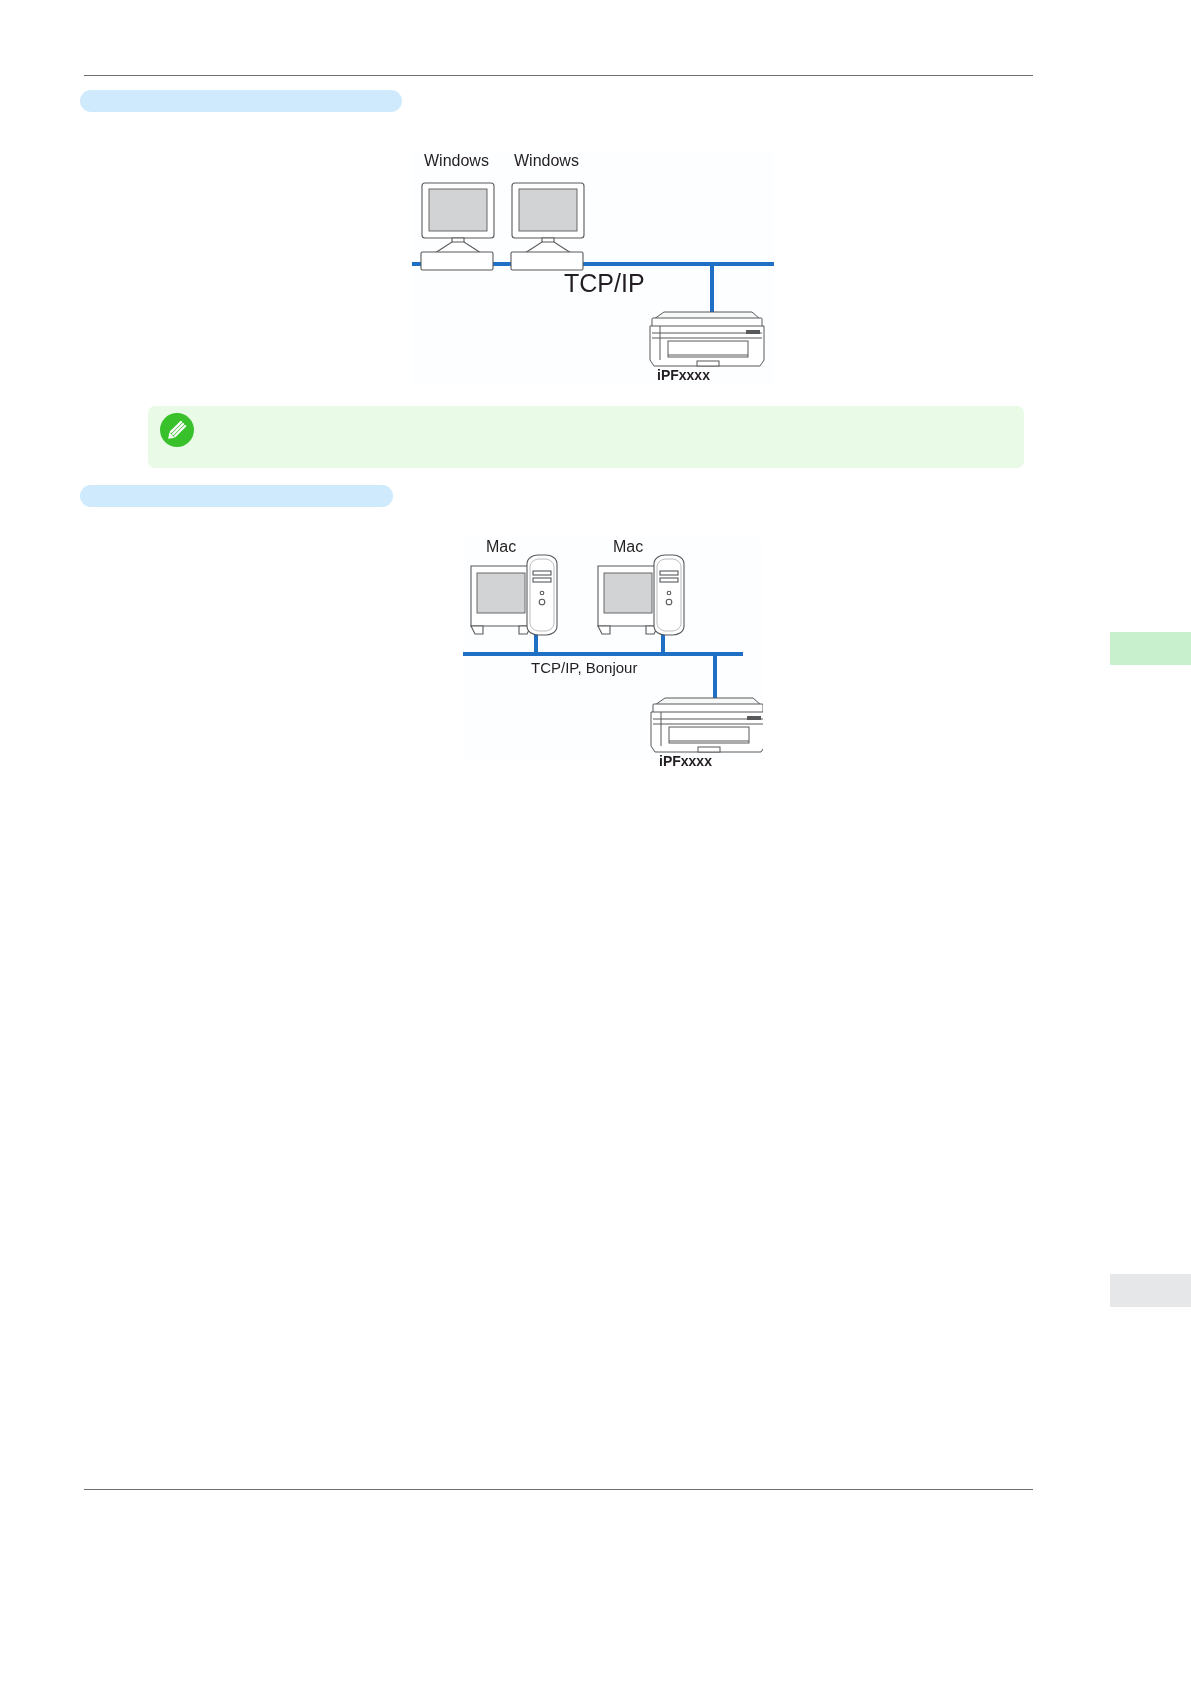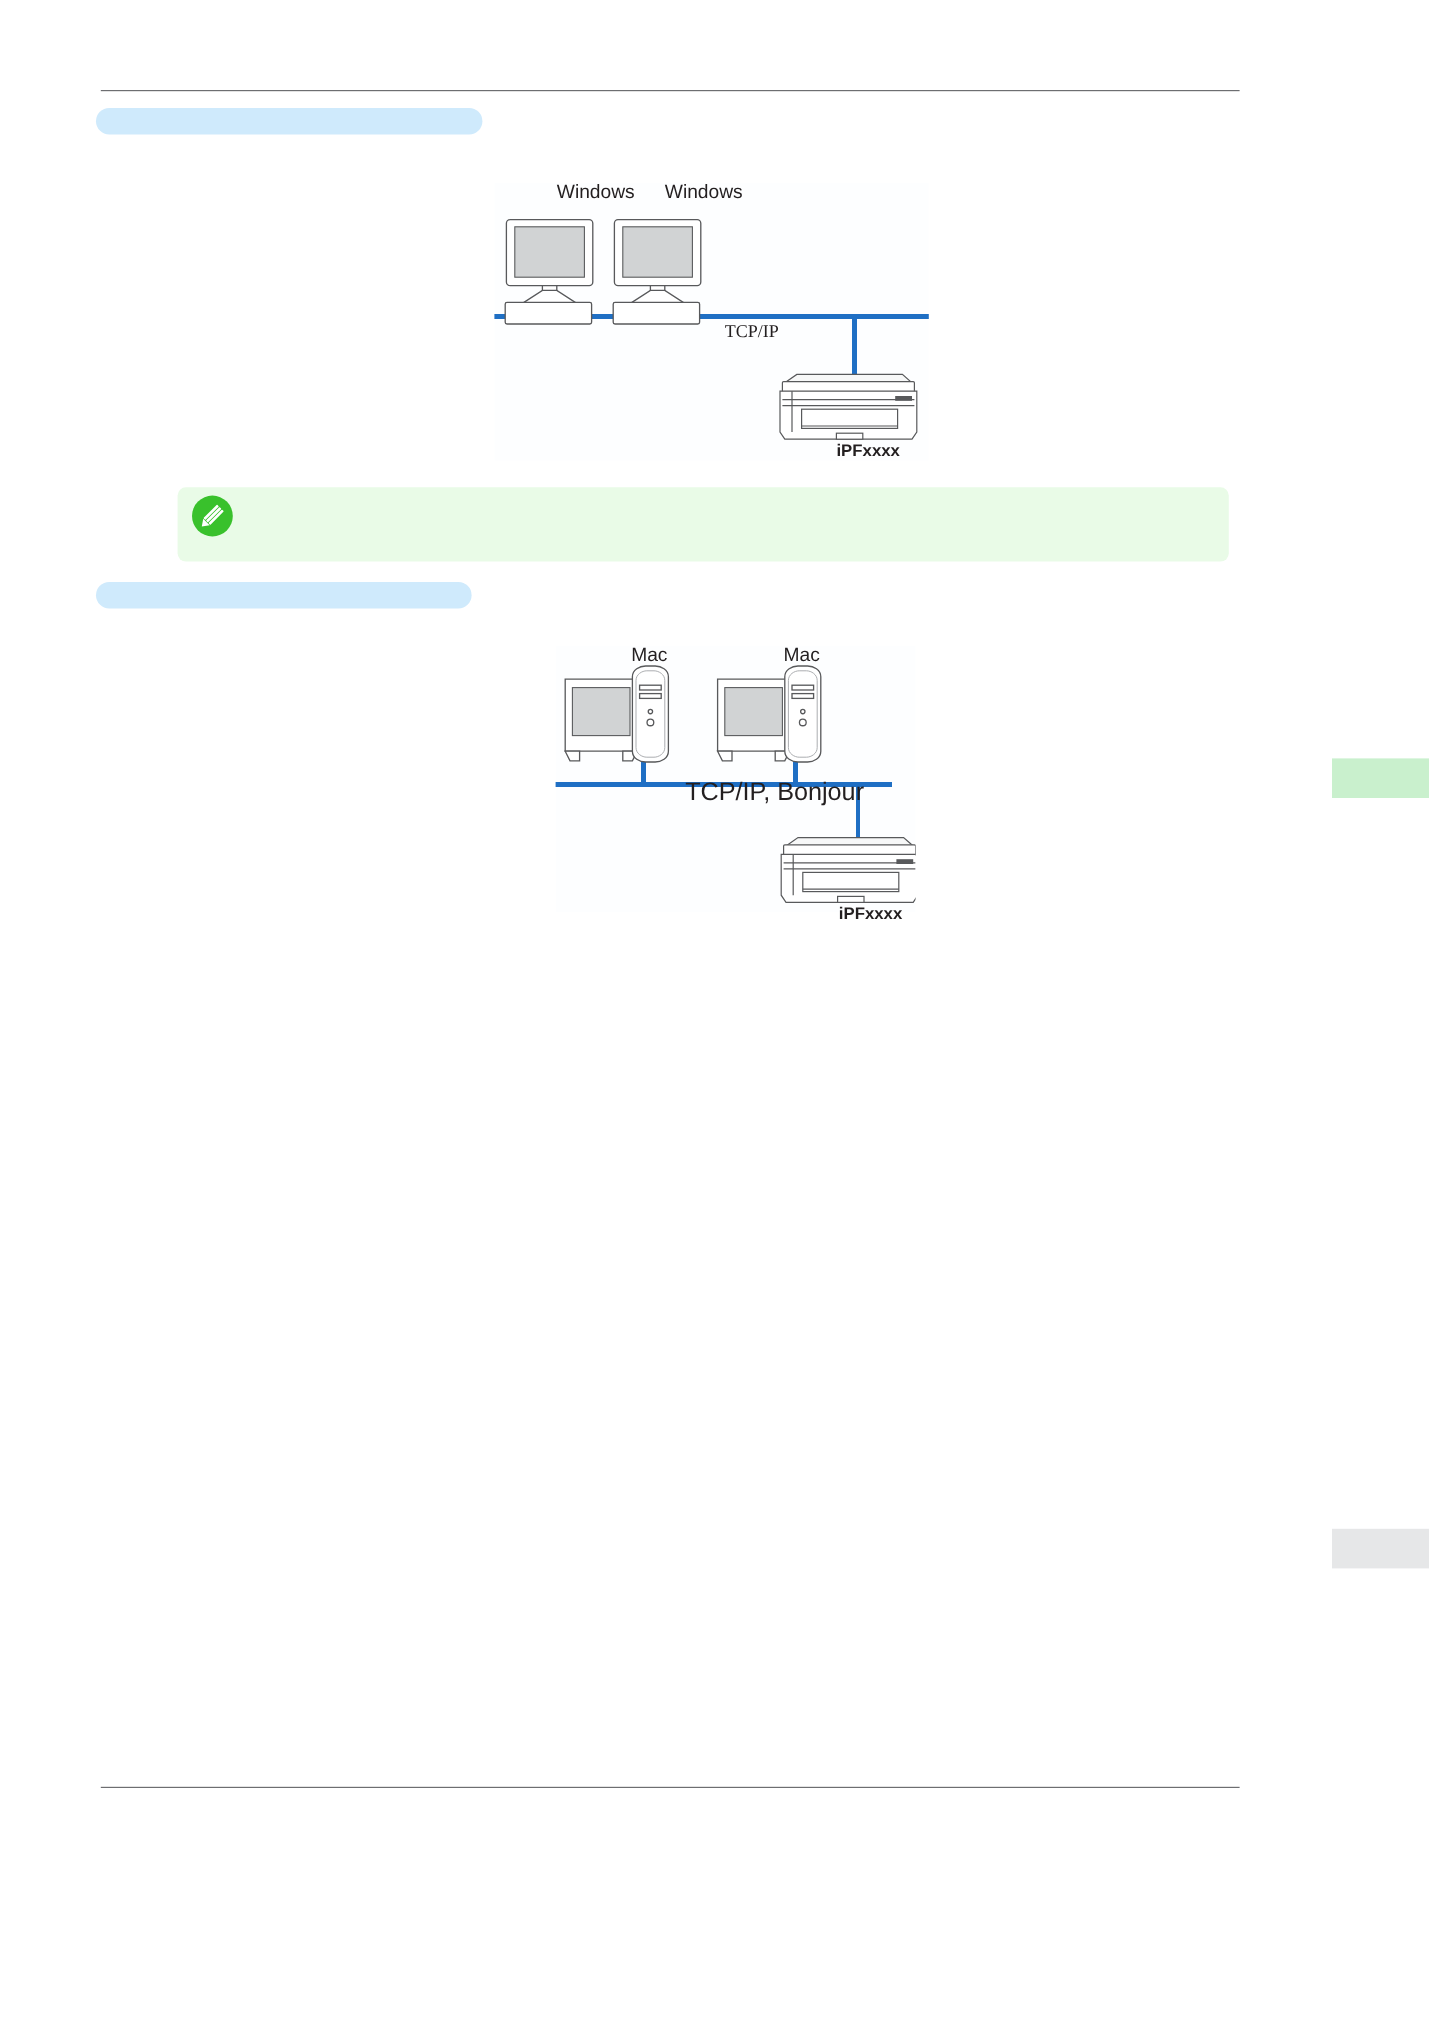--- a/index.html
+++ b/index.html
@@ -90,21 +90,20 @@
   #diagram-mac     { left: 463px; top: 538px; width: 300px; height: 222px; text-align: center; }
 
   .diagram svg { display: block; }
 
   
   .dlabel {
     position: absolute;
     font-family: "Liberation Sans", sans-serif;
     color: #231f20;
     white-space: nowrap;
-    margin-left: 40px;
   }
 </style>
 </head>
 <body>
 
 <div class="page-rule top"></div>
 <div class="page-rule bottom"></div>
 
 <div class="heading-bar" id="heading-1">
   <span class="heading-text"></span>
@@ -166,21 +165,21 @@
       <rect x="285" y="209" width="22" height="5" fill="#ffffff"></rect>
 
       <rect x="334" y="178" width="14" height="4" fill="#58595b" stroke="none"></rect>
 
       <line x1="248" y1="174" x2="248" y2="208"></line>
     </g>
   </svg>
 
   <div class="dlabel" style="left:12px; top:0px; font-size:16px;">Windows</div>
   <div class="dlabel" style="left:102px; top:0px; font-size:16px;">Windows</div>
-  <div class="dlabel" style="left:152px; top:117px; font-size:15px;font-family:Liberation Serif, serif;">TCP/IP</div>
+  <div class="dlabel" style="left:152px; top:117px; font-size:25px;">TCP/IP</div>
   <div class="dlabel" style="left:245px; top:215px; font-size:14px; font-weight:bold;">iPFxxxx</div>
 </div>
 
 <div class="diagram" id="diagram-mac">
   <svg width="300" height="222" viewBox="0 0 300 222" xmlns="http://www.w3.org/2000/svg">
     <rect x="0" y="0" width="300" height="222" fill="#fdfeff"></rect>
 
     <g stroke="#1f6fc4" stroke-width="4" fill="none" shape-rendering="crispEdges">
       <line x1="-10" y1="116" x2="280" y2="116"></line>
       <line x1="73" y1="96" x2="73" y2="116"></line>
@@ -228,21 +227,21 @@
       <rect x="206" y="189" width="80" height="16" fill="#ffffff"></rect>
       <line x1="206" y1="203" x2="286" y2="203"></line>
       <rect x="235" y="209" width="22" height="5" fill="#ffffff"></rect>
       <rect x="284" y="178" width="14" height="4" fill="#58595b" stroke="none"></rect>
       <line x1="198" y1="174" x2="198" y2="208"></line>
     </g>
   </svg>
 
   <div class="dlabel" style="left:23px; top:0px; font-size:16px;">Mac</div>
   <div class="dlabel" style="left:150px; top:0px; font-size:16px;">Mac</div>
-  <div class="dlabel" style="left:68px; top:111px; font-size:21px;">TCP/IP, Bonjour</div>
+  <div class="dlabel" style="left:68px; top:121px; font-size:15px;">TCP/IP, Bonjour</div>
   <div class="dlabel" style="left:196px; top:215px; font-size:14px; font-weight:bold;">iPFxxxx</div>
 </div>
 
 <div class="note-box">
   <div class="note-icon">
     <svg width="38" height="38" viewBox="0 0 38 38" xmlns="http://www.w3.org/2000/svg">
       <circle cx="19" cy="19" r="17" fill="#39c12c"></circle>
       <g fill="#ffffff">
 
         <g transform="rotate(-45 19 19)">

